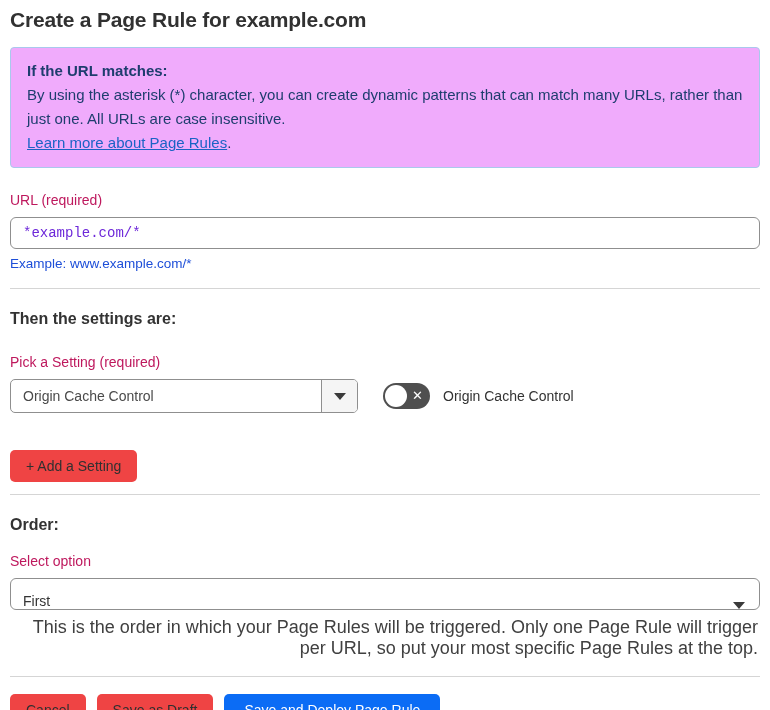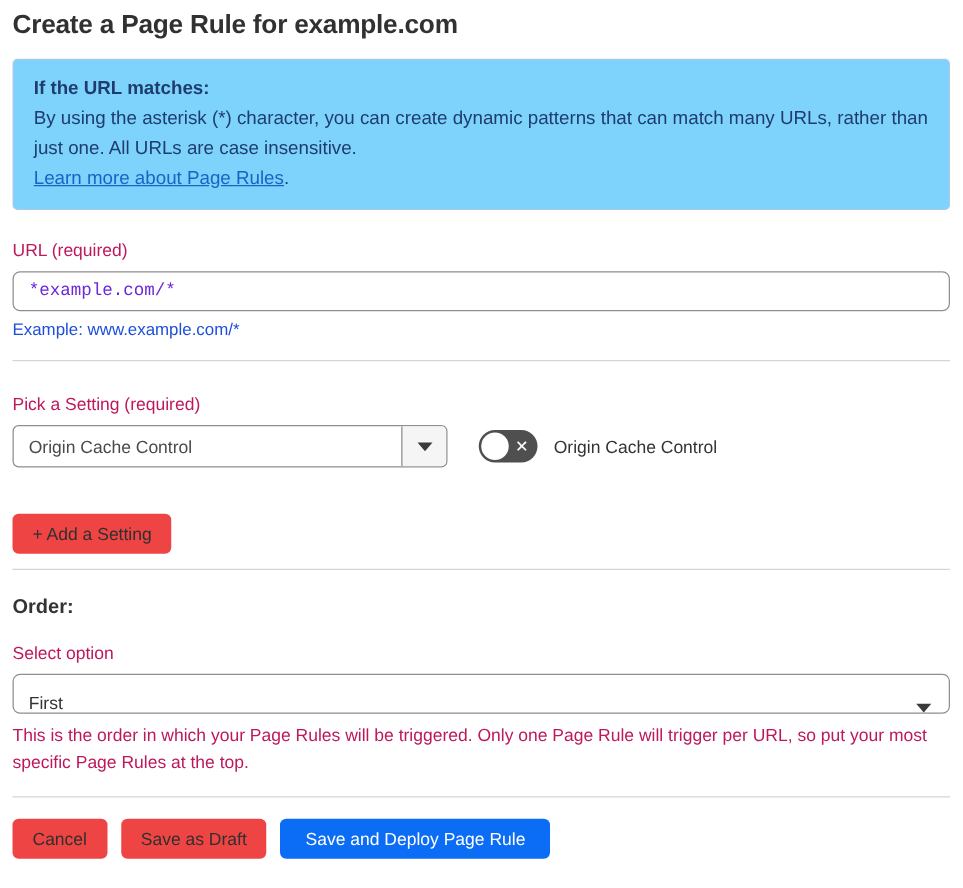--- a/index.html
+++ b/index.html
@@ -13,21 +13,21 @@
   .page-title {
     font-size: 21px;
     font-weight: bold;
     color: #313131;
     letter-spacing: -0.2px;
   }
 
   
   .info-box {
     margin-top: 15px;
-    background: #7dd3fc;
+    background: #f0abfc;
     border: 1px solid #a9c9ec;
     border-radius: 4px;
     padding: 11px 16px 12px 16px;
     color: #1e3d6e;
     font-size: 15px;
     line-height: 24px;
   }
   .info-box .info-heading { font-weight: bold; }
   .info-box .info-link {
     color: #1a63c5;
@@ -182,24 +182,25 @@
     display: flex;
     align-items: flex-end;
     justify-content: space-between;
     padding: 0 14px 0 12px;
     font-size: 14px;
     color: #333;
     cursor: pointer;
   }
   .order-help {
     margin-top: 7px;
-    font-size: 14px;
+    font-size: 18px;
     line-height: 21px;
-    color: #be185d;
+    color: #404040;
     max-width: 748px;
+    text-align: right;
   }
 
   .actions {
     margin-top: 17px;
     display: flex;
     align-items: center;
     gap: 11px;
   }
 </style>
 </head>
@@ -214,20 +215,21 @@
     <div class="info-body">By using the asterisk (*) character, you can create dynamic patterns that can match many URLs, rather than just one. All URLs are case insensitive.</div>
     <div><a class="info-link">Learn more about Page Rules</a><span class="info-link-suffix">.</span></div>
   </div>
 
   <div class="field-label url-label">URL (required)</div>
   <input class="text-input" type="text" value="*example.com/*" style="">
   <div class="example-text">Example: www.example.com/*</div>
 
   <hr class="divider divider-1">
 
+  <div class="section-heading settings-heading">Then the settings are:</div>
 
   <div class="field-label pick-label">Pick a Setting (required)</div>
 
   <div class="setting-row">
     <div class="custom-select">
       <div class="select-value">Origin Cache Control</div>
       <div class="select-arrow-box">
         <span class="caret-down"></span>
       </div>
     </div>

